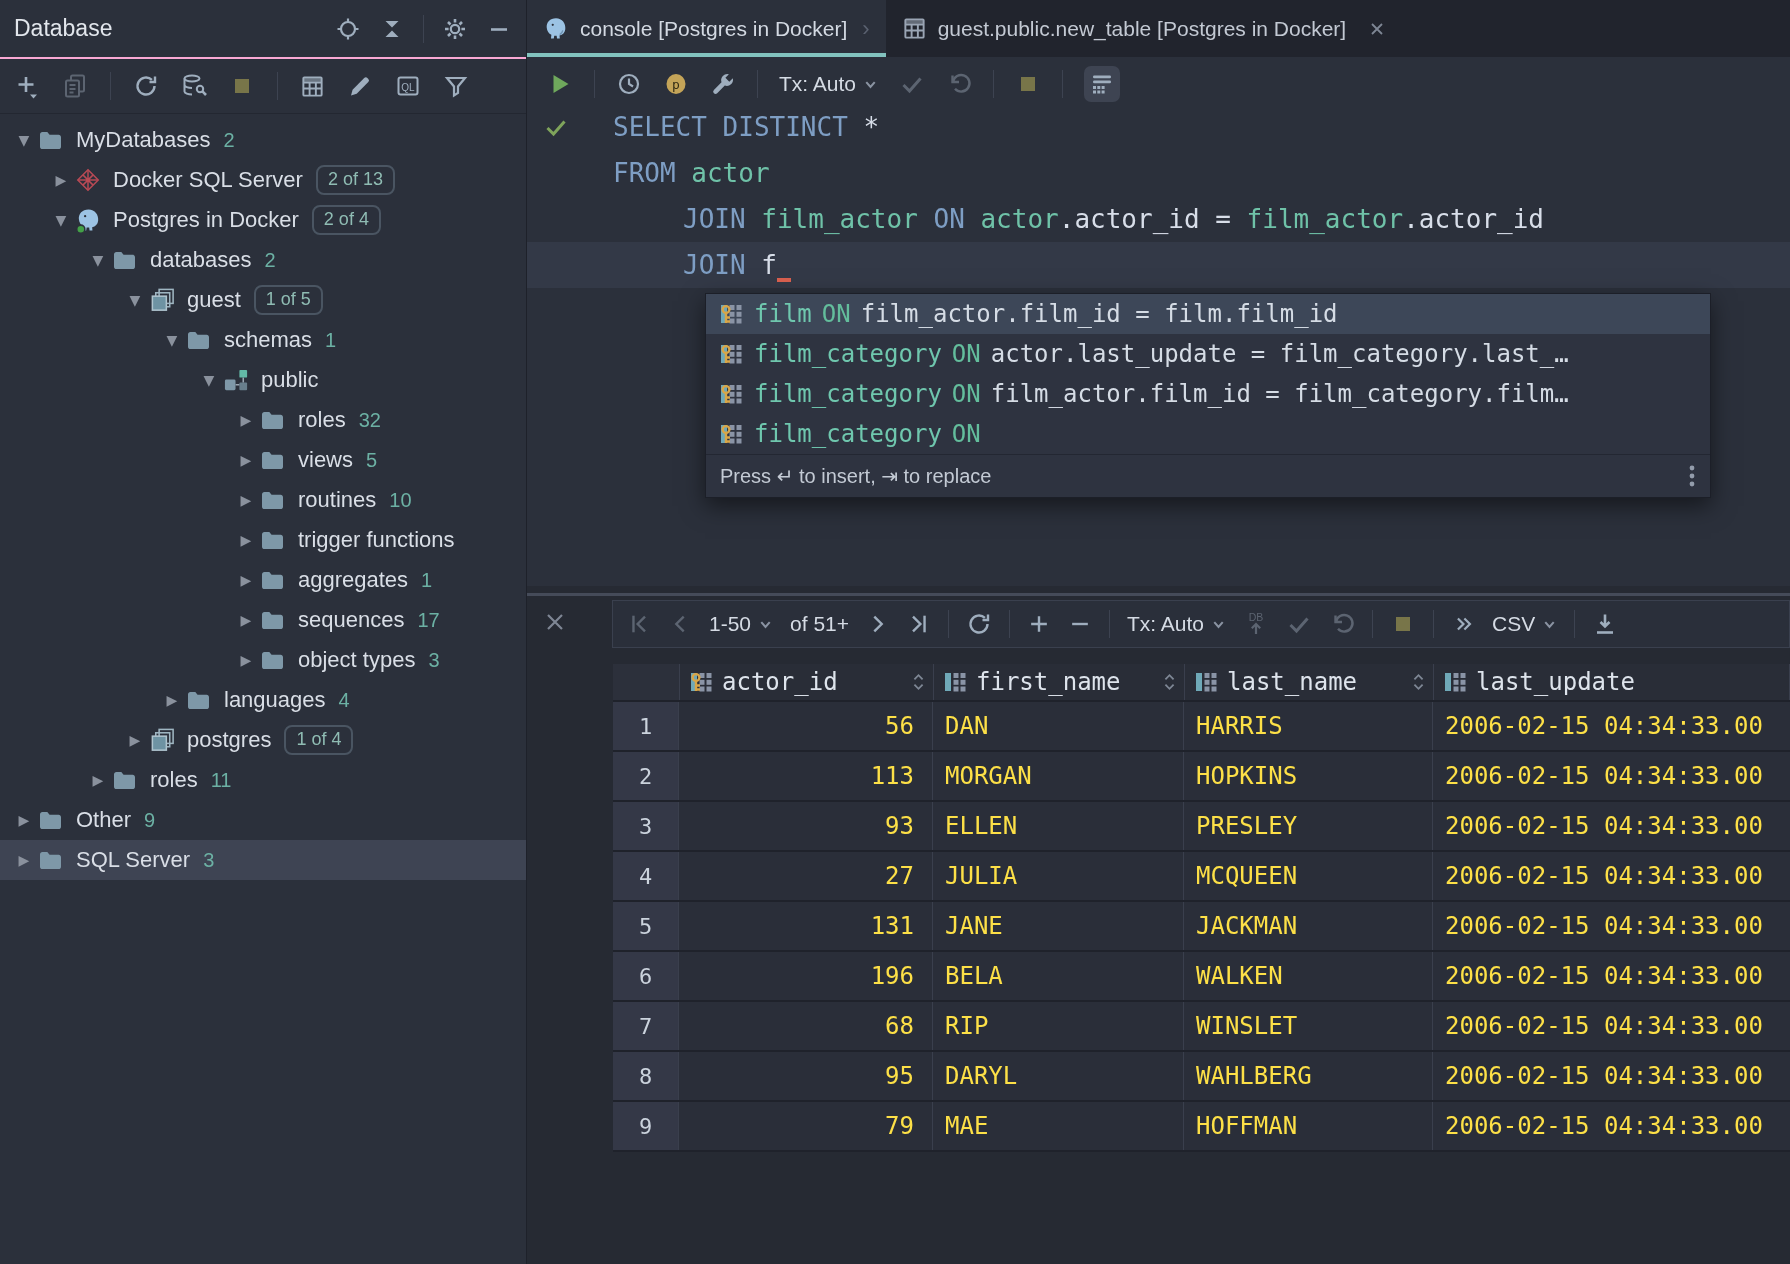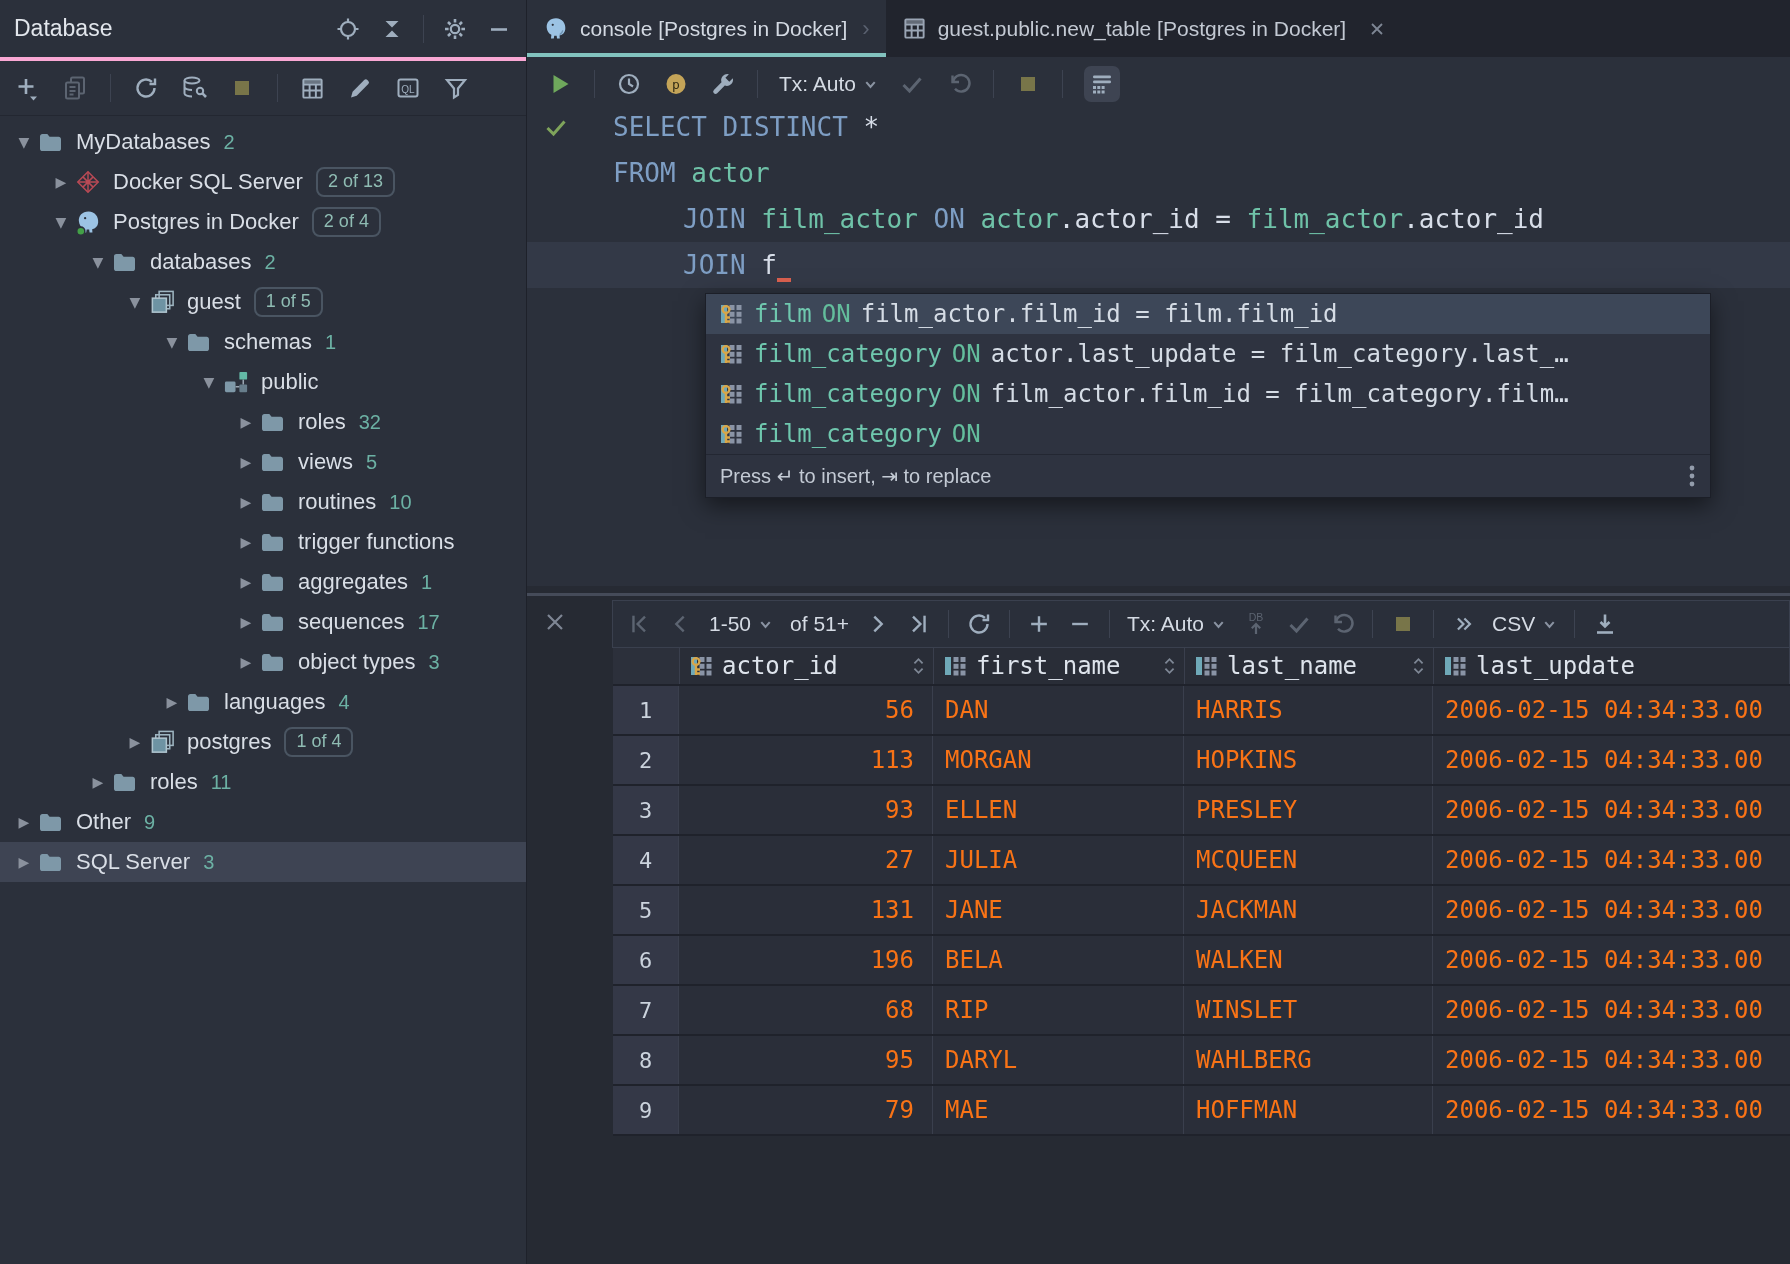--- a/index.html
+++ b/index.html
@@ -5,21 +5,21 @@
   html,body{margin:0;padding:0;}
   body{width:1790px;height:1264px;overflow:hidden;background:#262A33;
        font-family:"Liberation Sans",sans-serif;position:relative;
        -webkit-font-smoothing:antialiased;}
   #app{position:absolute;inset:0;}
 
   
   #sidebar{position:absolute;left:0;top:0;width:526px;height:1264px;
            background:#2B303B;border-right:1px solid #1E212A;}
   .sb-header{height:57px;display:flex;align-items:center;padding:0 14px;
-             border-bottom:4px solid #f9a8d4;}
+             border-bottom:2px solid #f9a8d4;}
   .sb-title{flex:1;color:#E2E6EC;font-size:23px;}
   .sb-header-icons{display:flex;align-items:center;gap:18px;}
   .sb-toolbar{height:54px;display:flex;align-items:center;padding:0 14px;gap:22px;
               border-bottom:1px solid #232731;}
   .tbi{display:inline-flex;align-items:center;justify-content:center;color:#9FAEBE;cursor:default;}
   .tbi svg{display:block;}
   .tbi.dim{color:#5C6471;}
   .tbi.green{color:#6FA85C;}
   .tbi.olive{color:#787549;}
   .tb-div{width:1px;height:28px;background:#3D4351;display:inline-block;}
@@ -74,33 +74,33 @@
   .dots{display:inline-flex;color:#939CAB;}
 
   #splitter{position:absolute;top:593px;left:0;right:0;height:3px;background:#454B59;}
   #splitter .grip{position:absolute;left:498px;top:-6px;color:#6B7382;font-size:18px;letter-spacing:4px;}
 
   #results{position:absolute;top:596px;left:0;right:0;bottom:0;background:#262A33;}
   #results-close{position:absolute;left:16px;top:14px;display:inline-flex;color:#7E8694;}
   #results-toolbar{position:absolute;left:85px;right:0;top:4px;height:48px;background:#2A2F3A;
                    border:1px solid #3A404E;display:flex;align-items:center;padding:0 14px;gap:17px;box-sizing:border-box;}
 
-  #grid{position:absolute;left:86px;top:52px;right:0;}
+  #grid{position:absolute;left:86px;top:68px;right:0;}
   .g-header{display:flex;height:36px;background:#292D37;border-bottom:2px solid #1F222B;}
   .gh-cell{display:flex;align-items:center;gap:8px;padding-left:8px;box-sizing:border-box;
            border-right:1px solid #3A3F4D;font-family:"DejaVu Sans Mono",monospace;
            font-size:24px;color:#DEE4EC;overflow:hidden;white-space:nowrap;}
   .gh-gutter{width:66px;flex:none;border-right:1px solid #3A3F4D;background:#2C303B;}
   .sort{margin-left:auto;margin-right:8px;display:inline-flex;flex:none;}
   .g-row{display:flex;height:48px;background:#2A2E39;border-bottom:2px solid #1F222B;}
   .g-num{width:66px;flex:none;background:#343847;border-right:1px solid #3A3F4D;
          display:flex;align-items:center;justify-content:center;color:#CBD3DD;
          font-family:"DejaVu Sans Mono",monospace;font-size:22px;box-sizing:border-box;}
   .g-cell{display:flex;align-items:center;box-sizing:border-box;border-right:1px solid #3A3F4D;
-          font-family:"DejaVu Sans Mono",monospace;font-size:24px;color:#f97316;
+          font-family:"DejaVu Sans Mono",monospace;font-size:24px;color:#fde047;
           overflow:hidden;white-space:nowrap;}
   .g-cell.num{justify-content:flex-end;padding-right:18px;}
   .g-cell.txt{padding-left:12px;text-align:center;}
   .g-cell:last-child{border-right:none;}
 </style>
 </head>
 <body>
 
 <div id="app">
 

